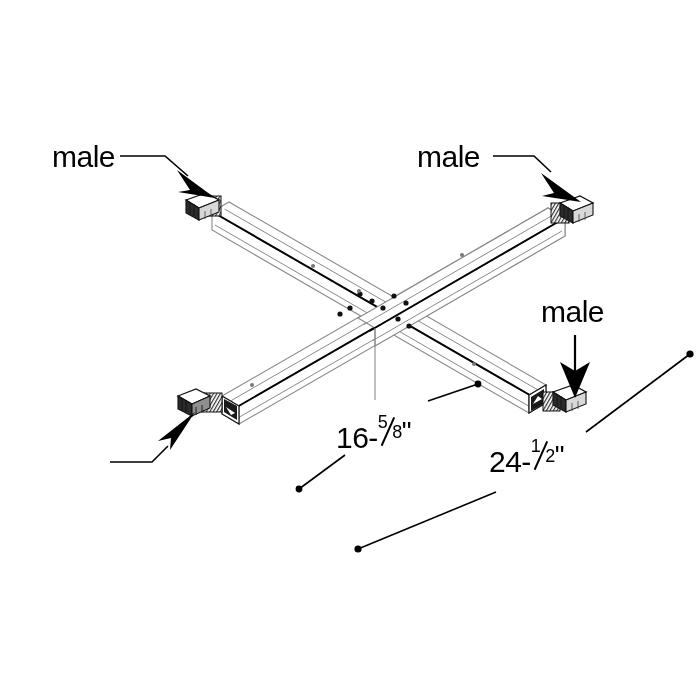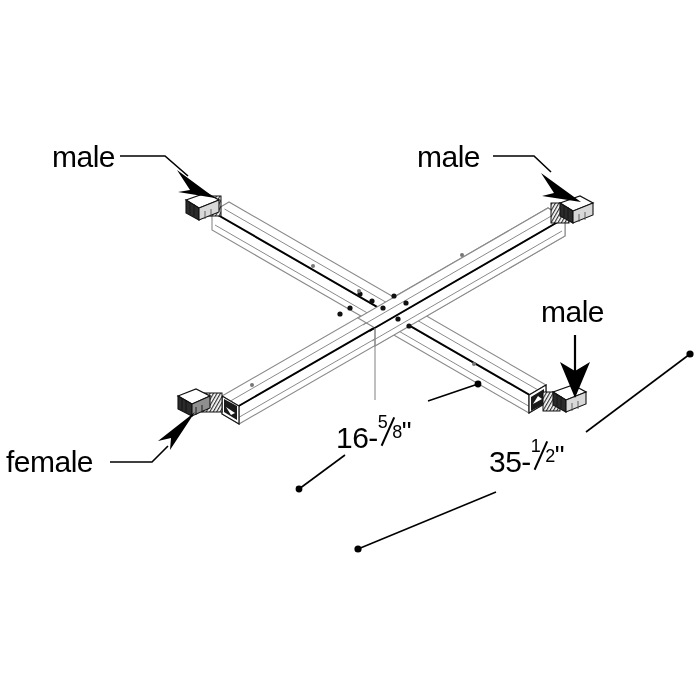--- a/index.html
+++ b/index.html
@@ -229,23 +229,22 @@
     </g>
 
   </svg>
 
   <div class="lbl lbl-word" style="left:52px; top:142px;">male</div>
 
   <div class="lbl lbl-word" style="left:417px; top:142px;">male</div>
 
   <div class="lbl lbl-word" style="left:541px; top:297px;">male</div>
 
-  <div class="lbl lbl-word" style="left:6px; top:447px;">female</div>
 
   <div class="lbl lbl-dim" style="left:336px; top:418px;text-align:right;">
     <span>16-</span><span class="frac"><span class="num">5</span><span class="bar"></span><span class="den">8</span></span><span class="inch">"</span>
   </div>
 
   <div class="lbl lbl-dim" style="left:489px; top:442px;">
-    <span>35-</span><span class="frac"><span class="num">1</span><span class="bar"></span><span class="den">2</span></span><span class="inch">"</span>
+    <span>24-</span><span class="frac"><span class="num">1</span><span class="bar"></span><span class="den">2</span></span><span class="inch">"</span>
   </div>
 
 </div>
 
 </body></html>

